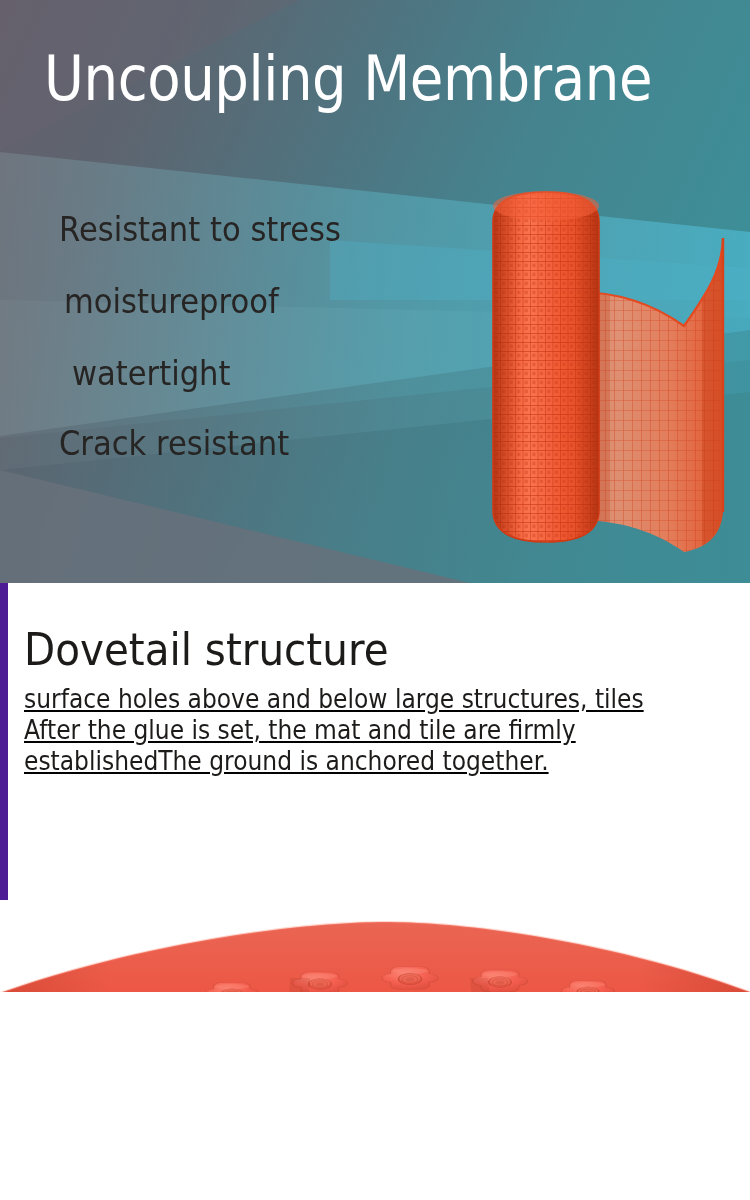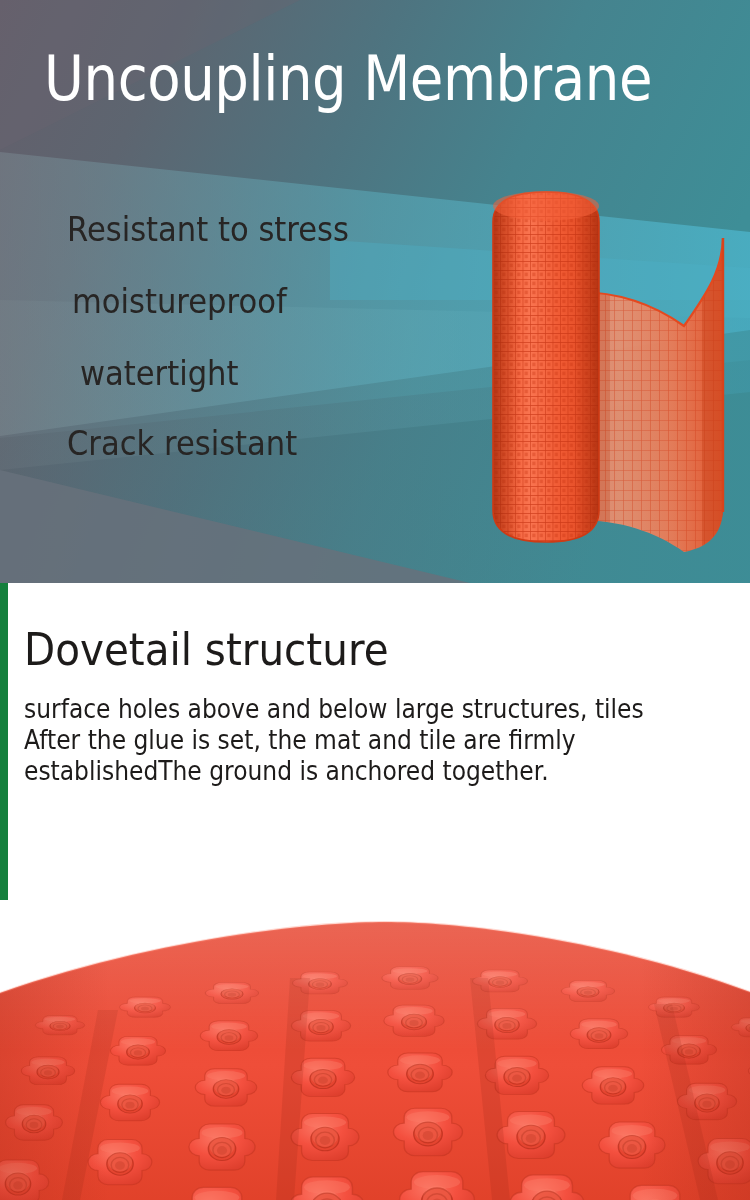--- a/index.html
+++ b/index.html
@@ -6,23 +6,23 @@
     margin: 0;
     padding: 0;
     background: #ffffff;
   }
   body {
     font-family: "Liberation Sans", sans-serif;
   }
   #page {
     position: relative;
     width: 750px;
-    height: 1200px;
+    height: 992px;
     overflow: hidden;
-    background: #15803d;
+    background: #4c1d95;
   }
 
   
   #hero {
     position: absolute;
     left: 0;
     top: 0;
     width: 750px;
     height: 583px;
     overflow: hidden;
@@ -47,21 +47,21 @@
     font-weight: 400;
     letter-spacing: -0.5px;
     transform: scaleX(0.88);
     transform-origin: left center;
     white-space: nowrap;
     font-family: "DejaVu Sans", sans-serif;
   }
 
   #feature-list {
     position: absolute;
-    left: 12px;
+    left: 4px;
     top: 212px;
     width: 430px;
   }
   .feature-item {
     color: #272524;
     font-size: 34px;
     line-height: 1.0;
     font-weight: 400;
     white-space: nowrap;
     transform: scaleX(0.9);
@@ -101,22 +101,23 @@
     line-height: 1.0;
     font-weight: 400;
     white-space: nowrap;
     transform: scaleX(0.92);
     transform-origin: left center;
     font-family: "DejaVu Sans", sans-serif;
   }
   #info-body {
     position: absolute;
     left: 16px;
-    top: 111px;
+    top: 101px;
     width: 720px;
+    text-decoration: underline;
   }
   .info-line {
     color: #1d1b1a;
     font-size: 26px;
     line-height: 31px;
     font-weight: 400;
     white-space: nowrap;
     transform: scaleX(0.9);
     transform-origin: left center;
     font-family: "DejaVu Sans", sans-serif;

